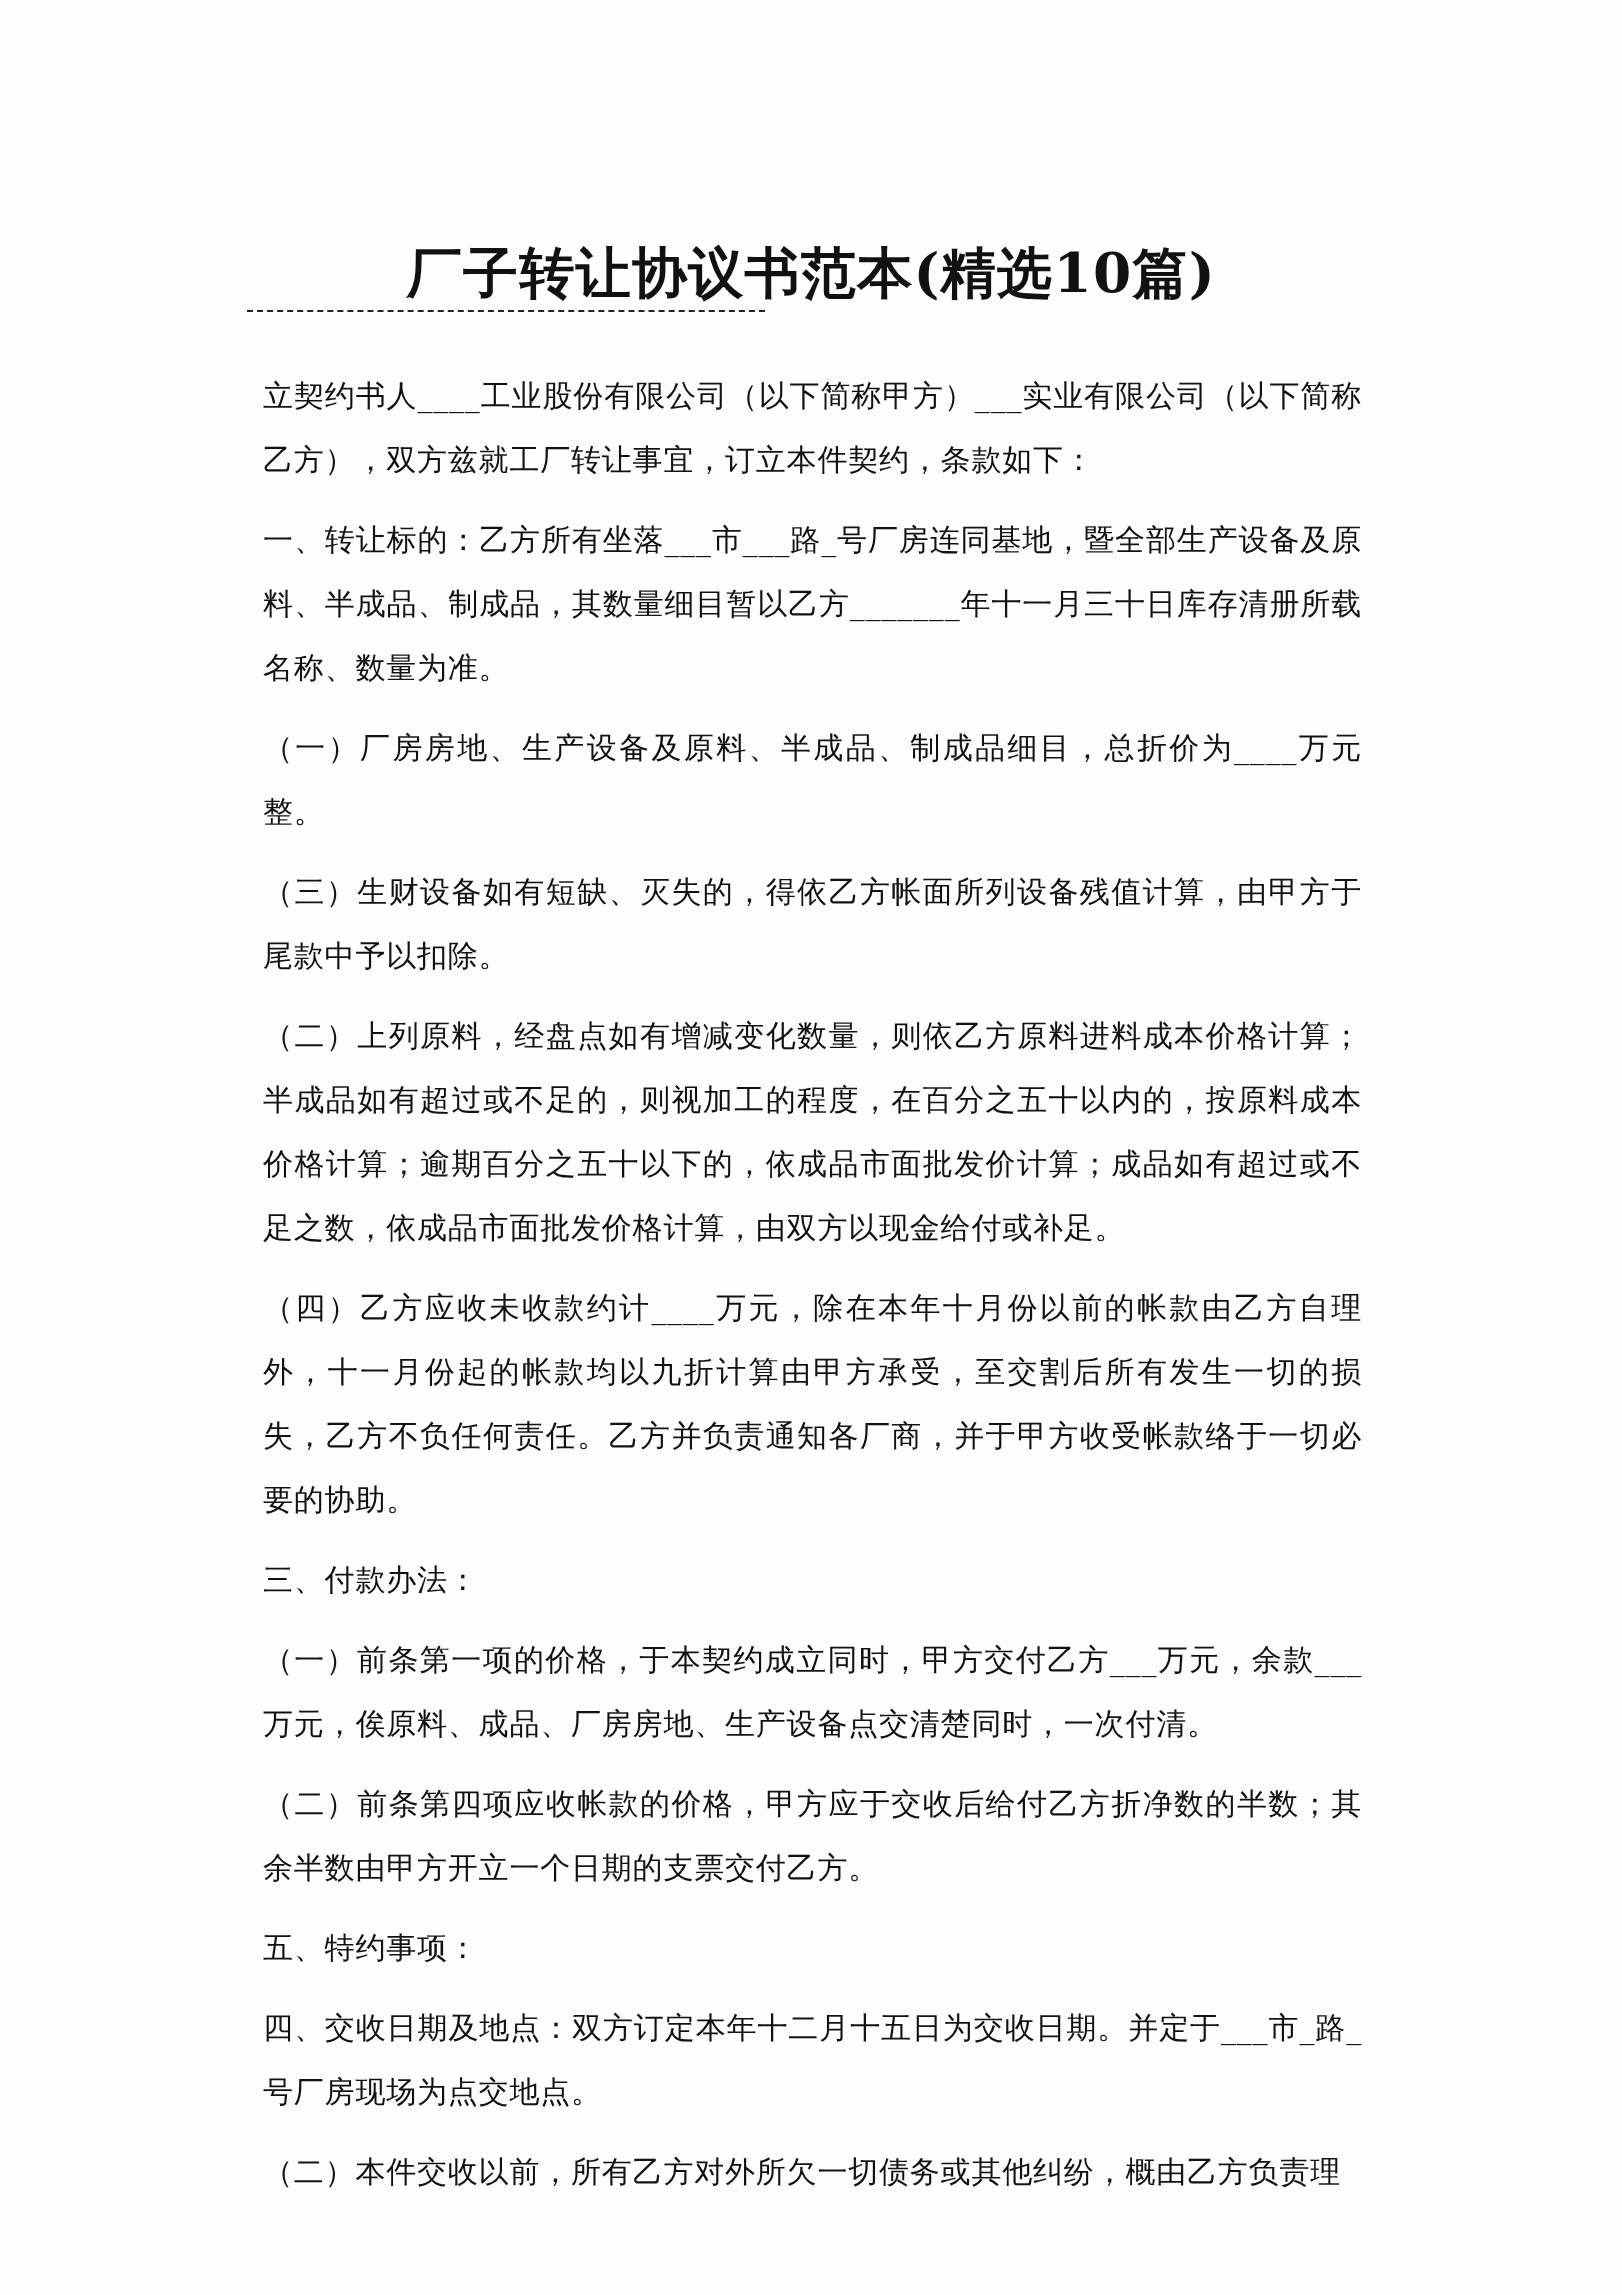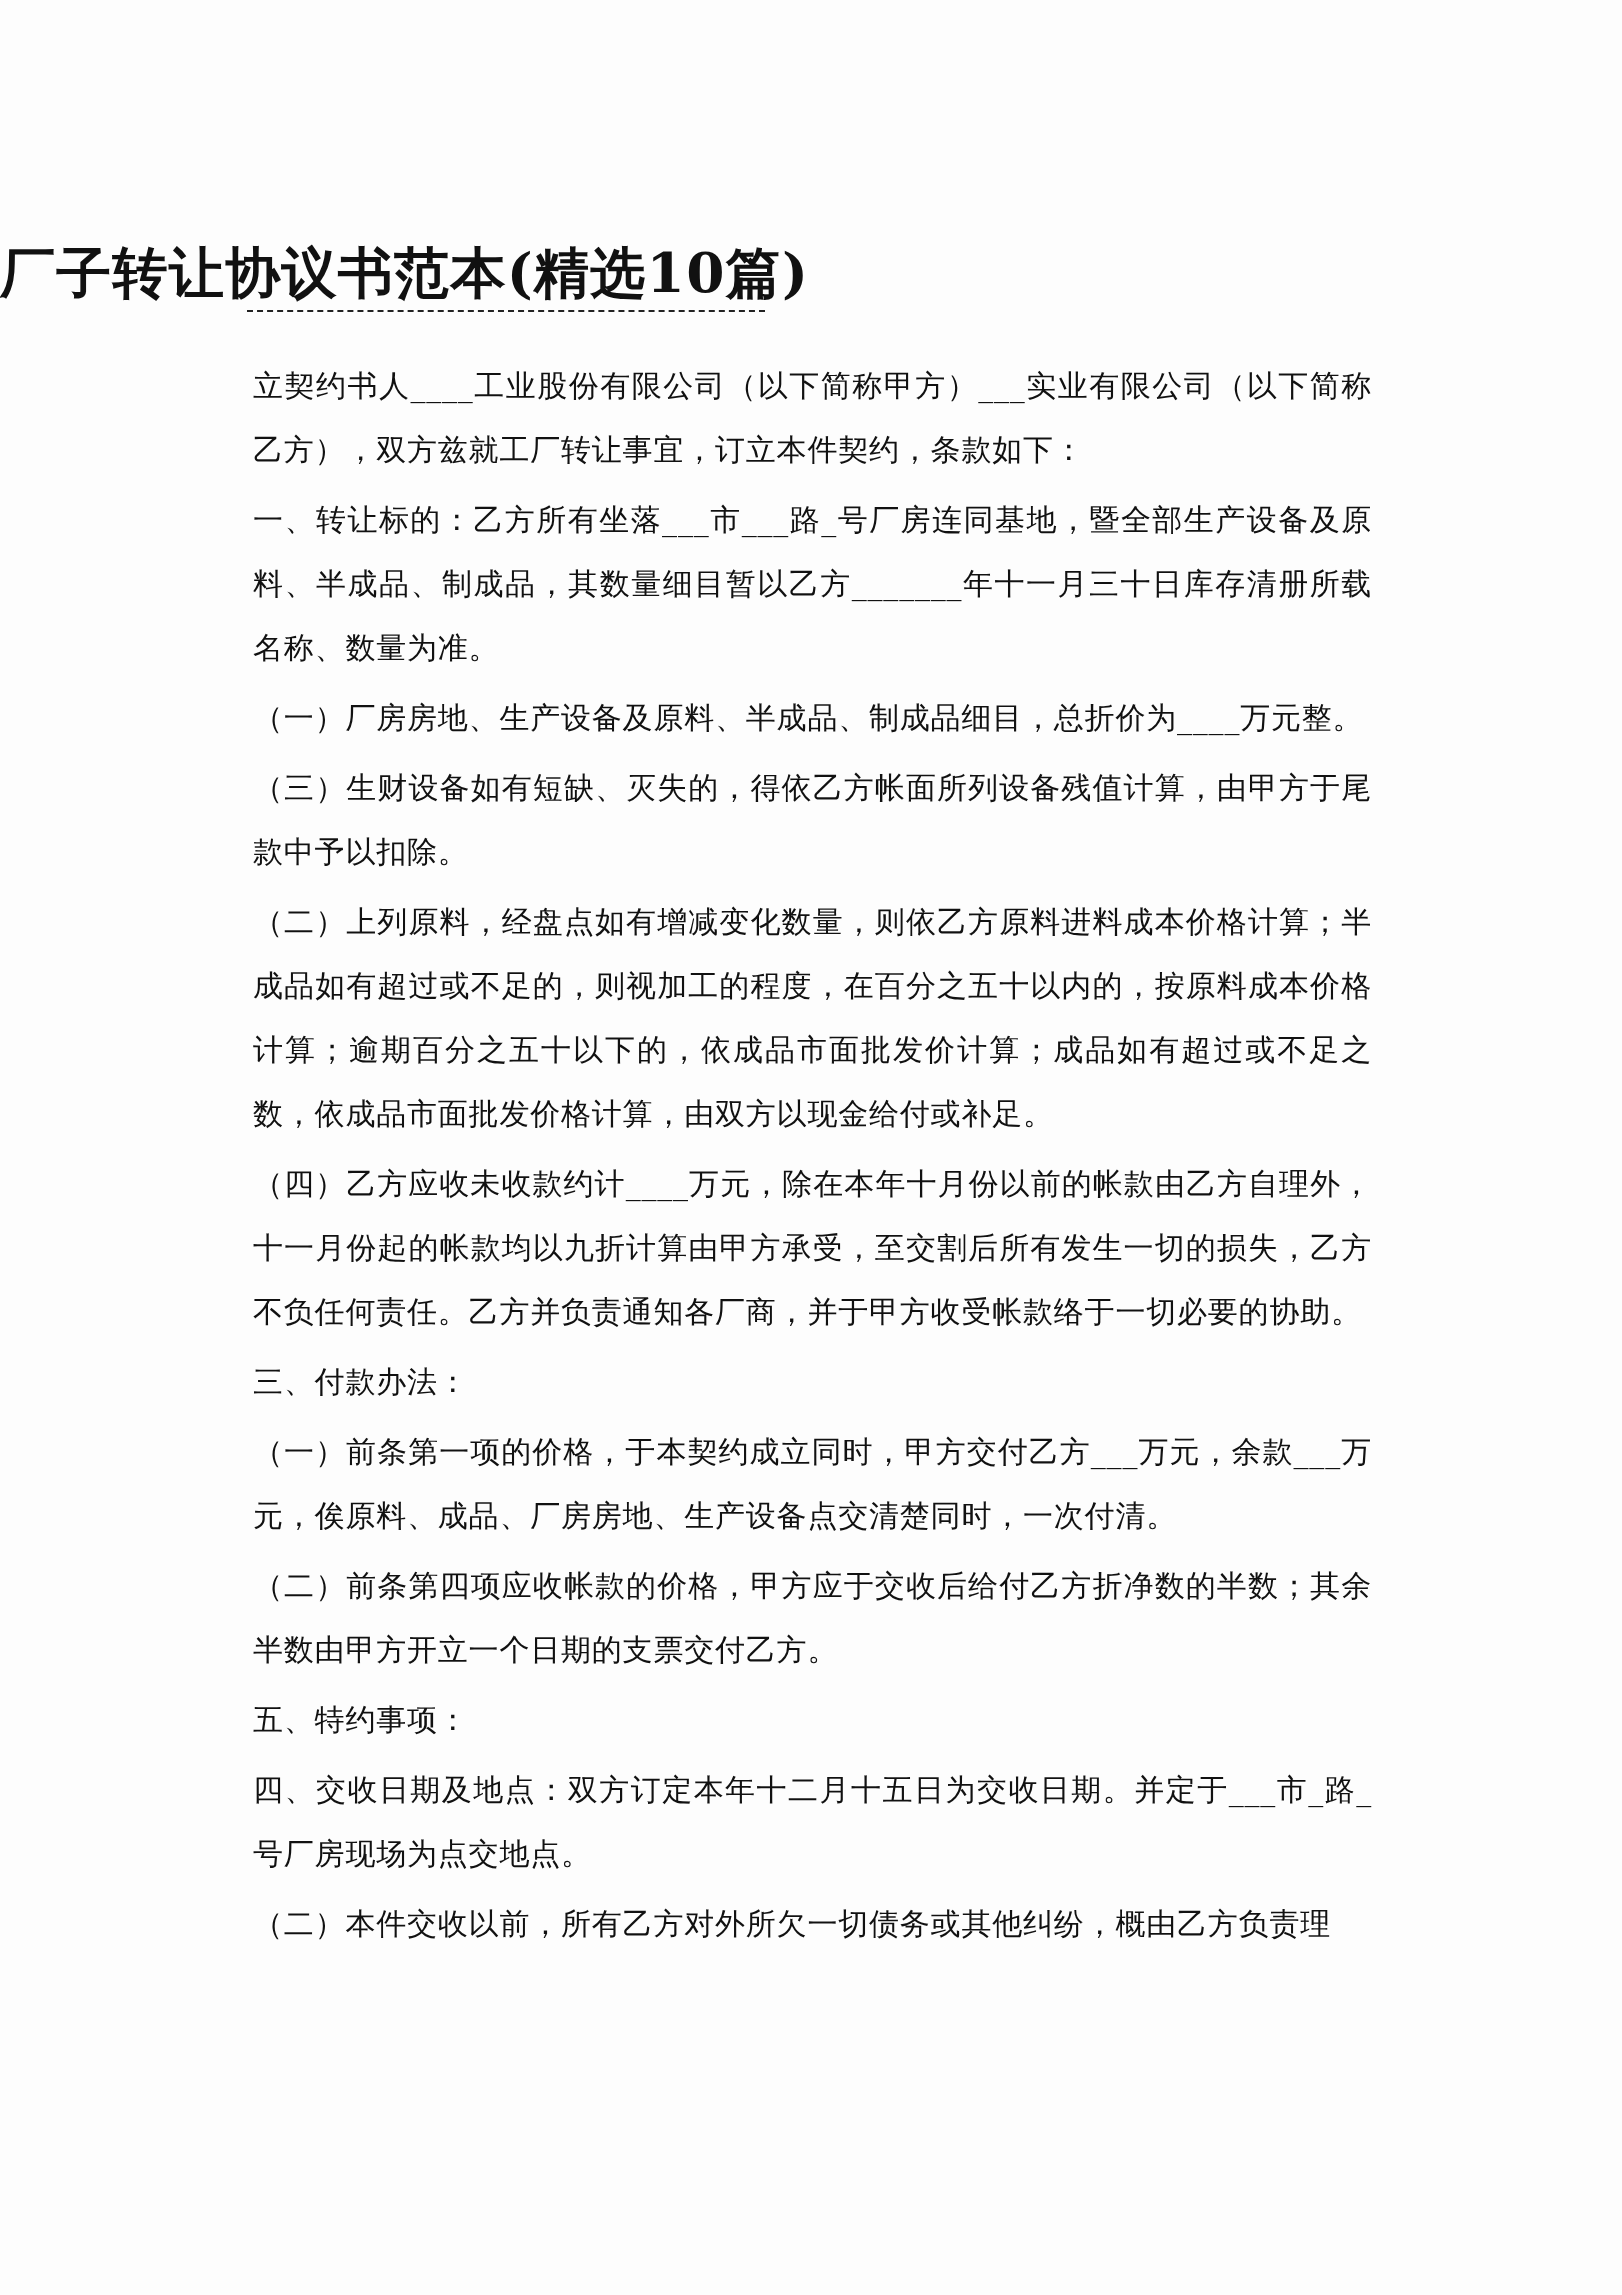--- a/index.html
+++ b/index.html
@@ -19,20 +19,21 @@
       position: absolute;
       left: 0; top: 0;
       width: 1623px;
       height: 2295px;
     }
     .title {
       position: absolute;
       left: 0;
       width: 1623px;
       top: 196px;
+      text-align: center;
       font-size: 55px;
       line-height: 79px;
       letter-spacing: 1.3px;
       font-family: "DejaVu Serif", "Liberation Serif", serif;
     }
     .rule {
       position: absolute;
       left: 247px;
       top: 310px;
       width: 518px;
@@ -41,21 +42,21 @@
     }
     .body {
       position: absolute;
       left: 247px;
       top: 348px;
       width: 1131px;
     }
     .para {
       font-size: 30px;
       line-height: 64px;
-      margin: 6px;
+      margin: 16px;
       text-align: justify;
       text-justify: inter-character;
       letter-spacing: 0.8px;
       word-break: break-all;
     }
   </style>
 </head>
 <body>
 
 <div class="page">

